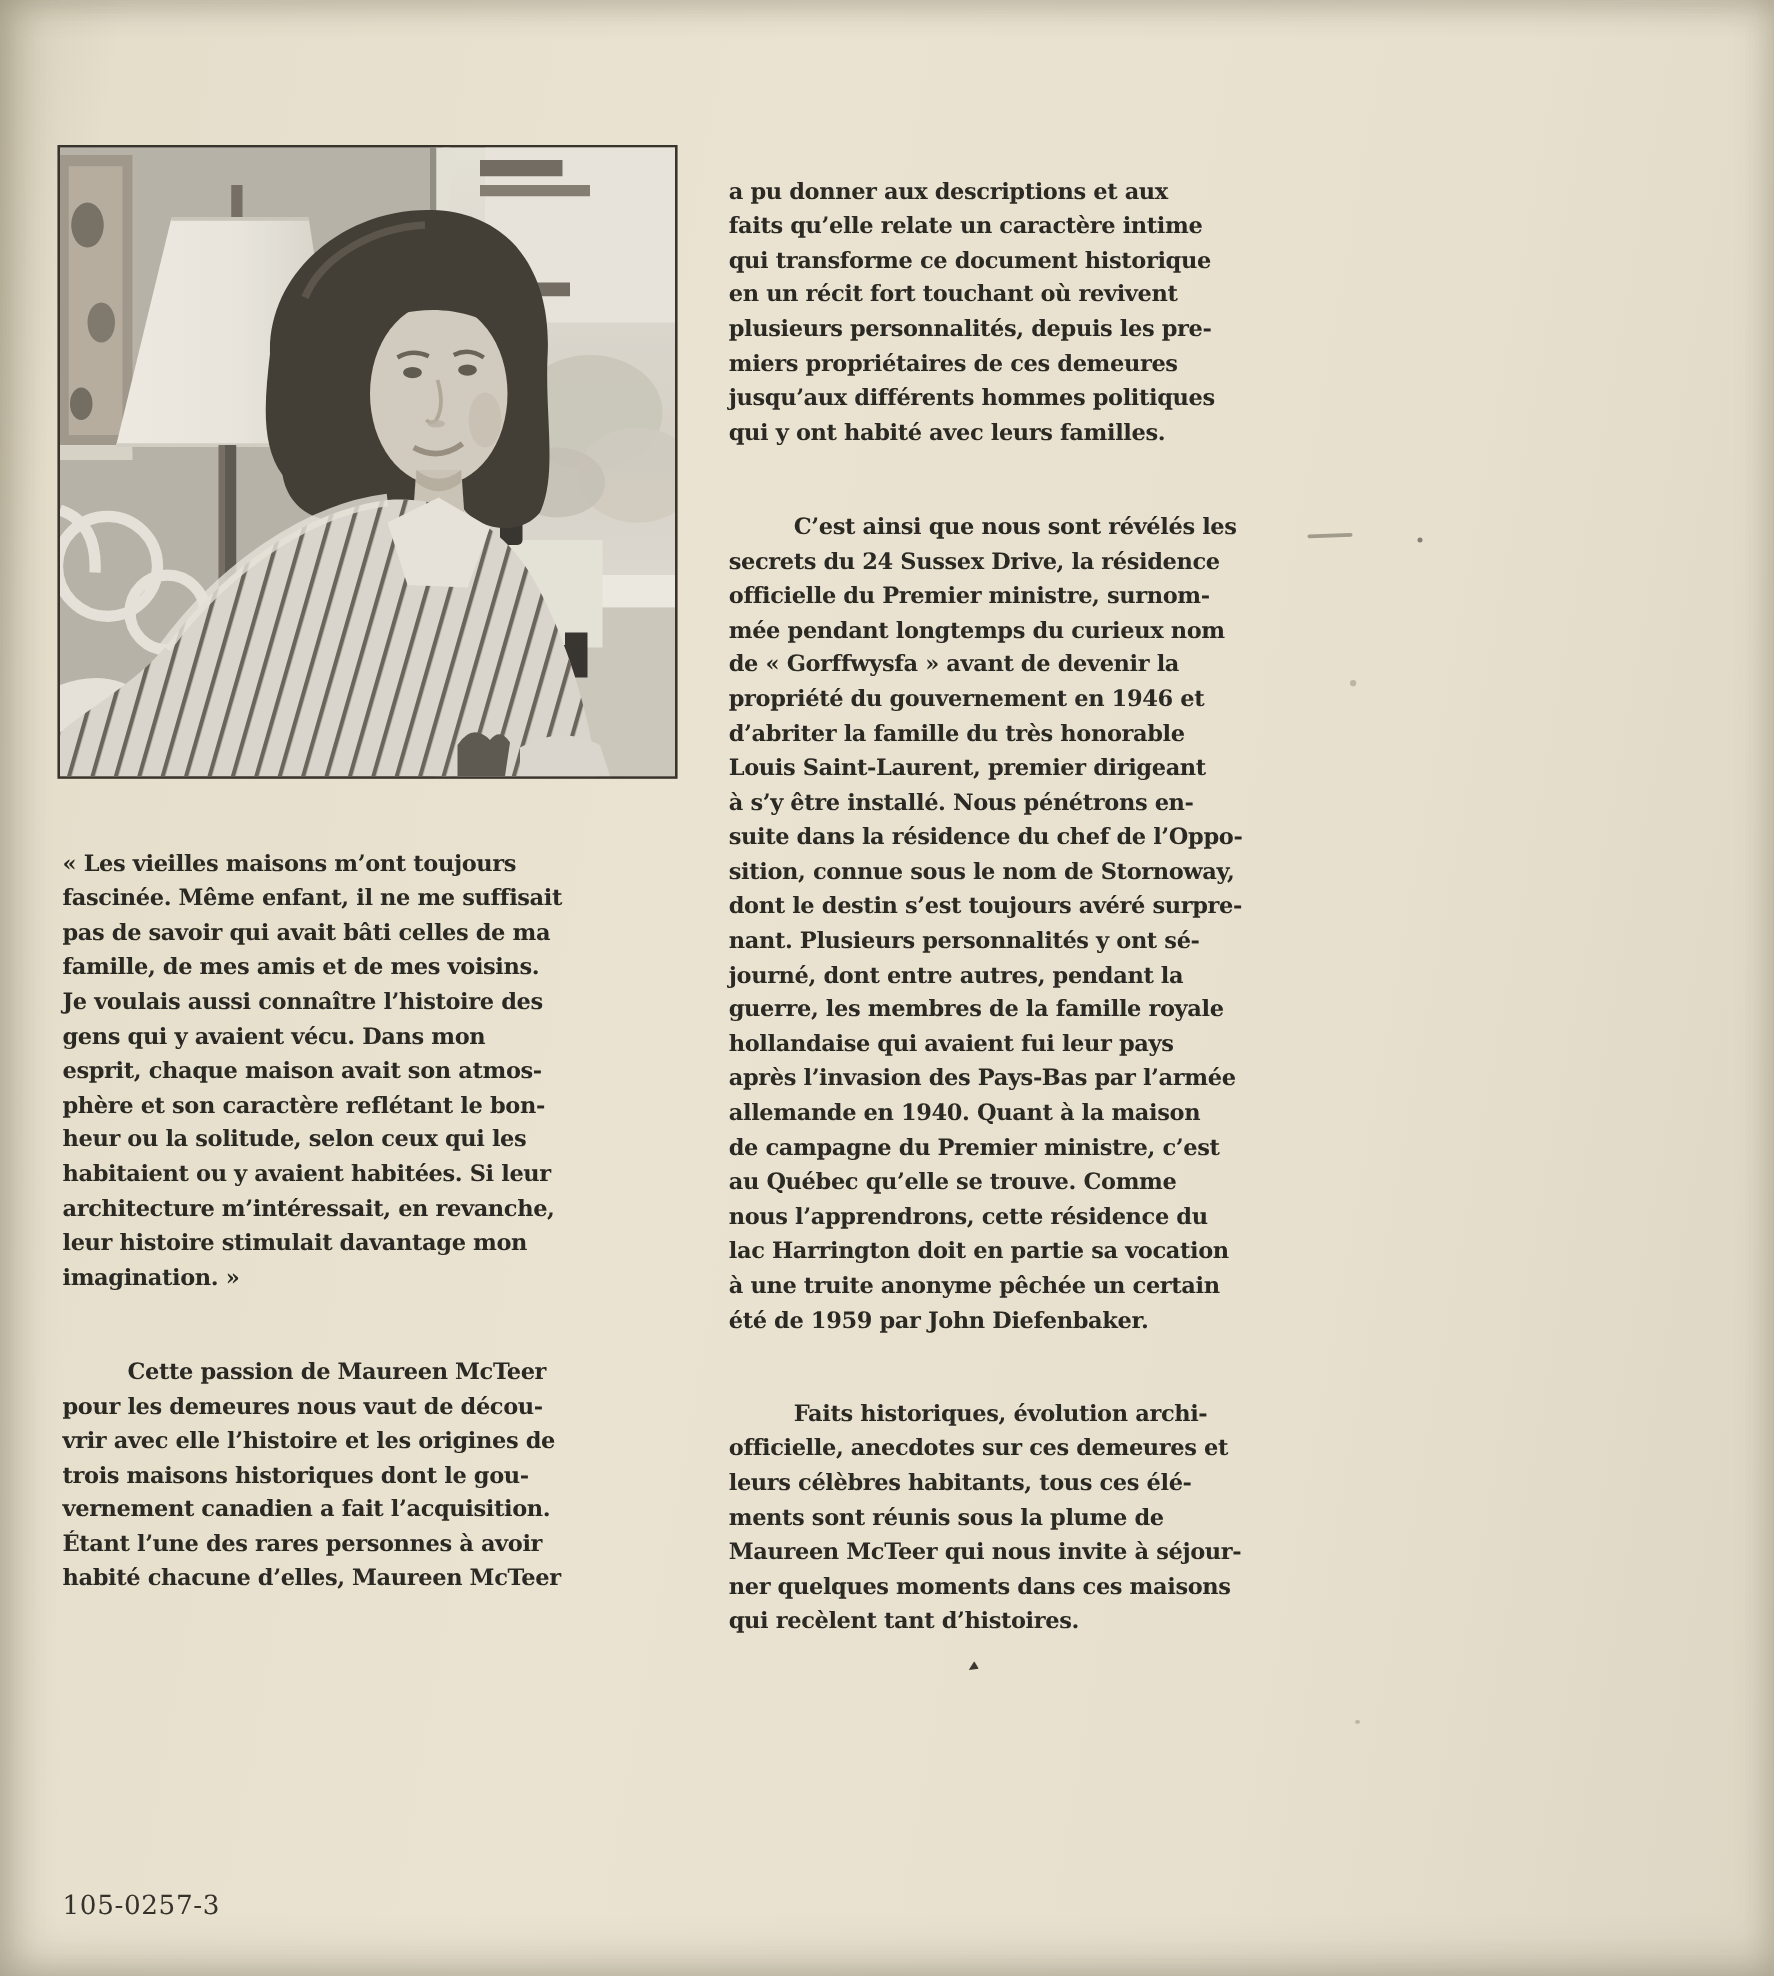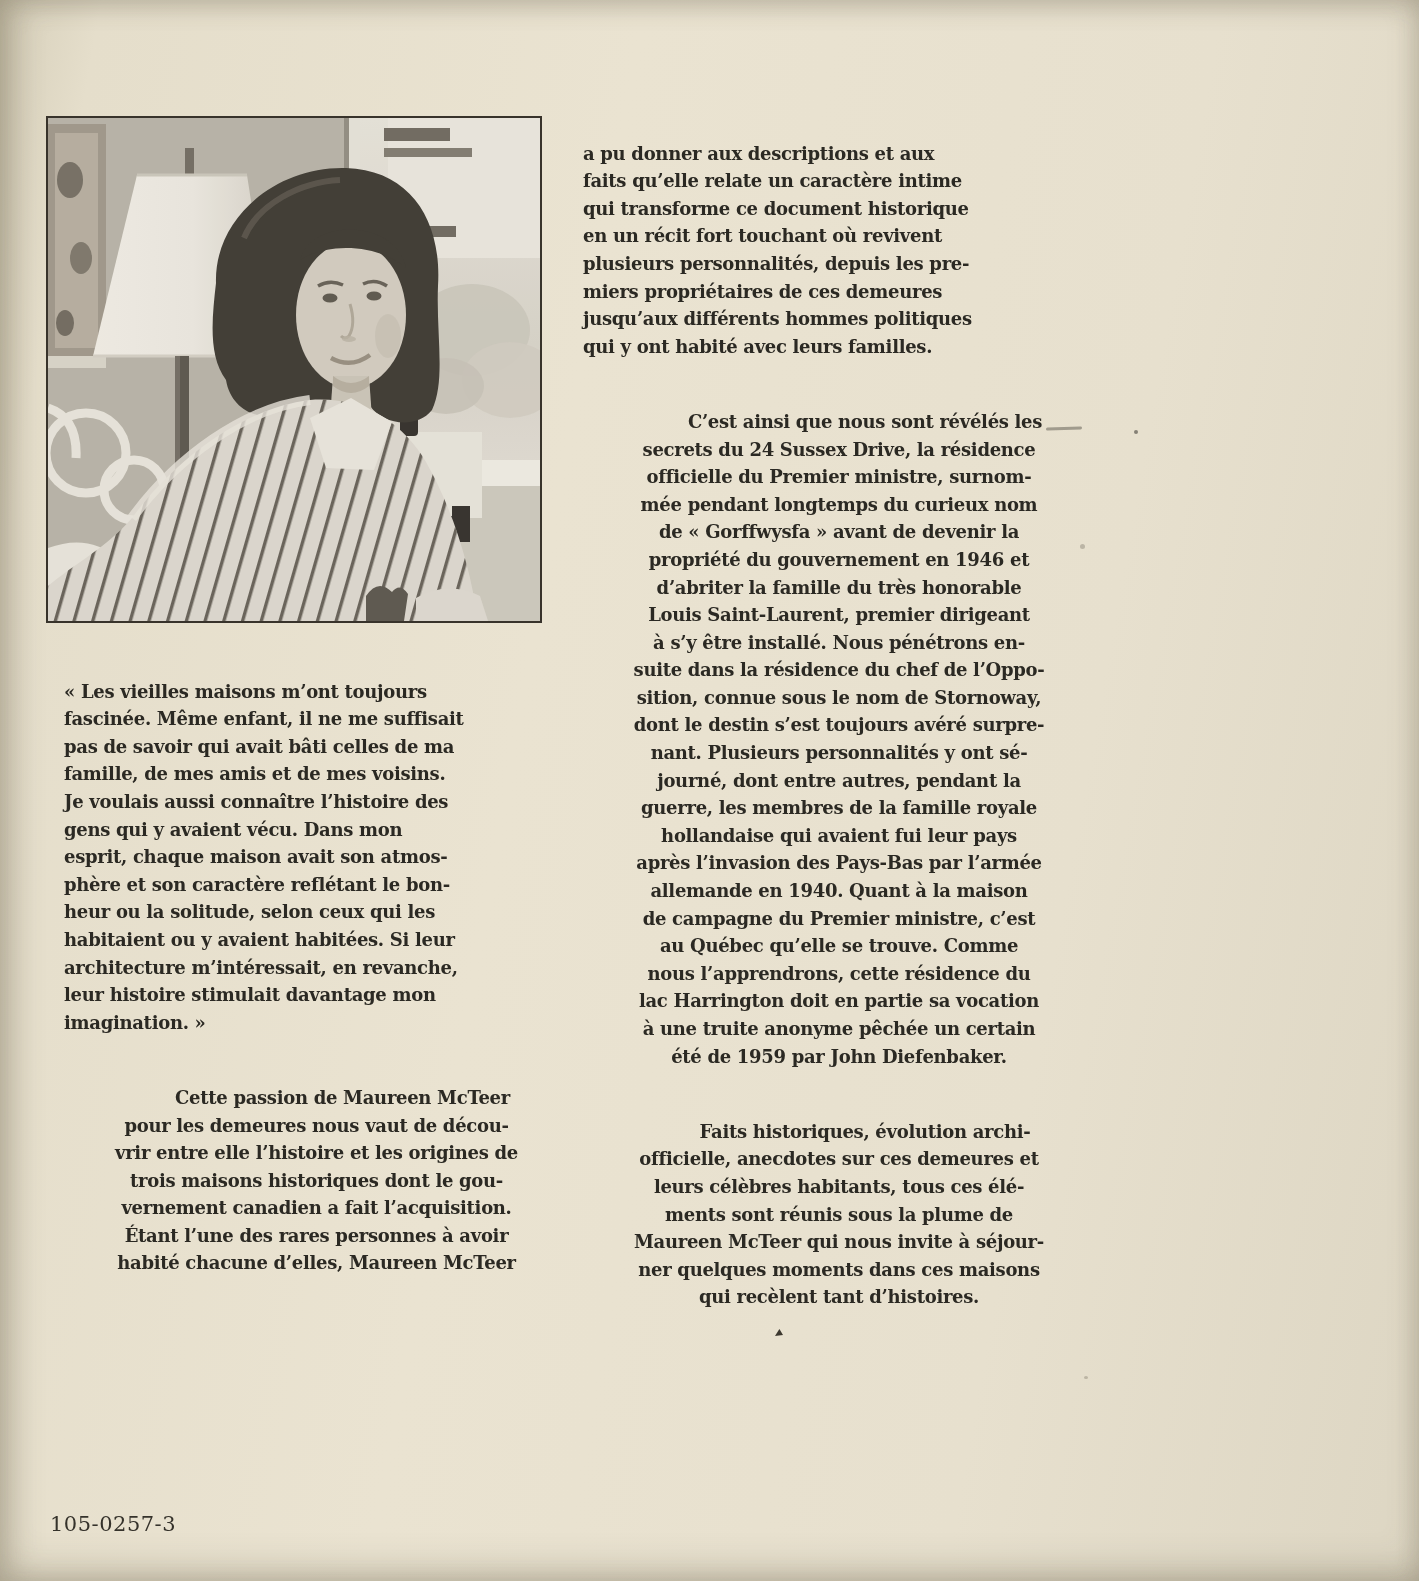--- a/index.html
+++ b/index.html
@@ -17,25 +17,25 @@
   }
   .photo-frame{
     position:absolute;left:46px;top:116px;width:492px;height:503px;
     border:2px solid #38332b;background:#b5b1a6;
   }
   .photo-frame svg{display:block;width:100%;height:100%;}
   .col{
     position:absolute;font-weight:700;font-size:18px;line-height:27.6px;
     letter-spacing:-0.3px;white-space:pre-line;color:#2b2923;
   }
-  .col-left{left:64px;top:650px;width:505px;}
+  .col-left{left:50px;top:650px;width:505px;}
   .col-right{left:583px;top:112px;width:512px;}
   .para{margin:0;}
   .para + .para{margin-top:20px;}
-  .indent{text-indent:52px;text-align:center;}
+  .indent{text-indent:52px;}
   .footer-code{
     position:absolute;left:50px;top:1512px;font-weight:400;font-size:21px;
     letter-spacing:.5px;color:#35322b;
   }
   .speck{position:absolute;pointer-events:none;}
   .speck-dash{left:1046px;top:427px;width:36px;height:3px;background:#5a554c;opacity:.5;transform:rotate(-2deg);border-radius:2px;}
   .speck-dot1{left:1134px;top:430px;width:4px;height:4px;background:#45403a;opacity:.6;border-radius:50%;}
   .speck-dot2{left:1080px;top:544px;width:5px;height:5px;background:#6b6558;opacity:.35;border-radius:50%;}
   .speck-tri{left:775px;top:1329px;width:8px;height:7px;background:#3c382f;clip-path:polygon(0 100%,55% 0,100% 85%);}
   .speck-dot3{left:1084px;top:1376px;width:4px;height:3px;background:#8a8374;opacity:.45;border-radius:50%;}
@@ -157,21 +157,21 @@
 gens qui y avaient vécu. Dans mon
 esprit, chaque maison avait son atmos-
 phère et son caractère reflétant le bon-
 heur ou la solitude, selon ceux qui les
 habitaient ou y avaient habitées. Si leur
 architecture m’intéressait, en revanche,
 leur histoire stimulait davantage mon
 imagination. »</p>
     <p class="para indent">Cette passion de Maureen McTeer
 pour les demeures nous vaut de décou-
-vrir entre elle l’histoire et les origines de
+vrir avec elle l’histoire et les origines de
 trois maisons historiques dont le gou-
 vernement canadien a fait l’acquisition.
 Étant l’une des rares personnes à avoir
 habité chacune d’elles, Maureen McTeer</p>
   </div>
 
   <div class="col col-right">
     <p class="para">a pu donner aux descriptions et aux
 faits qu’elle relate un caractère intime
 qui transforme ce document historique

